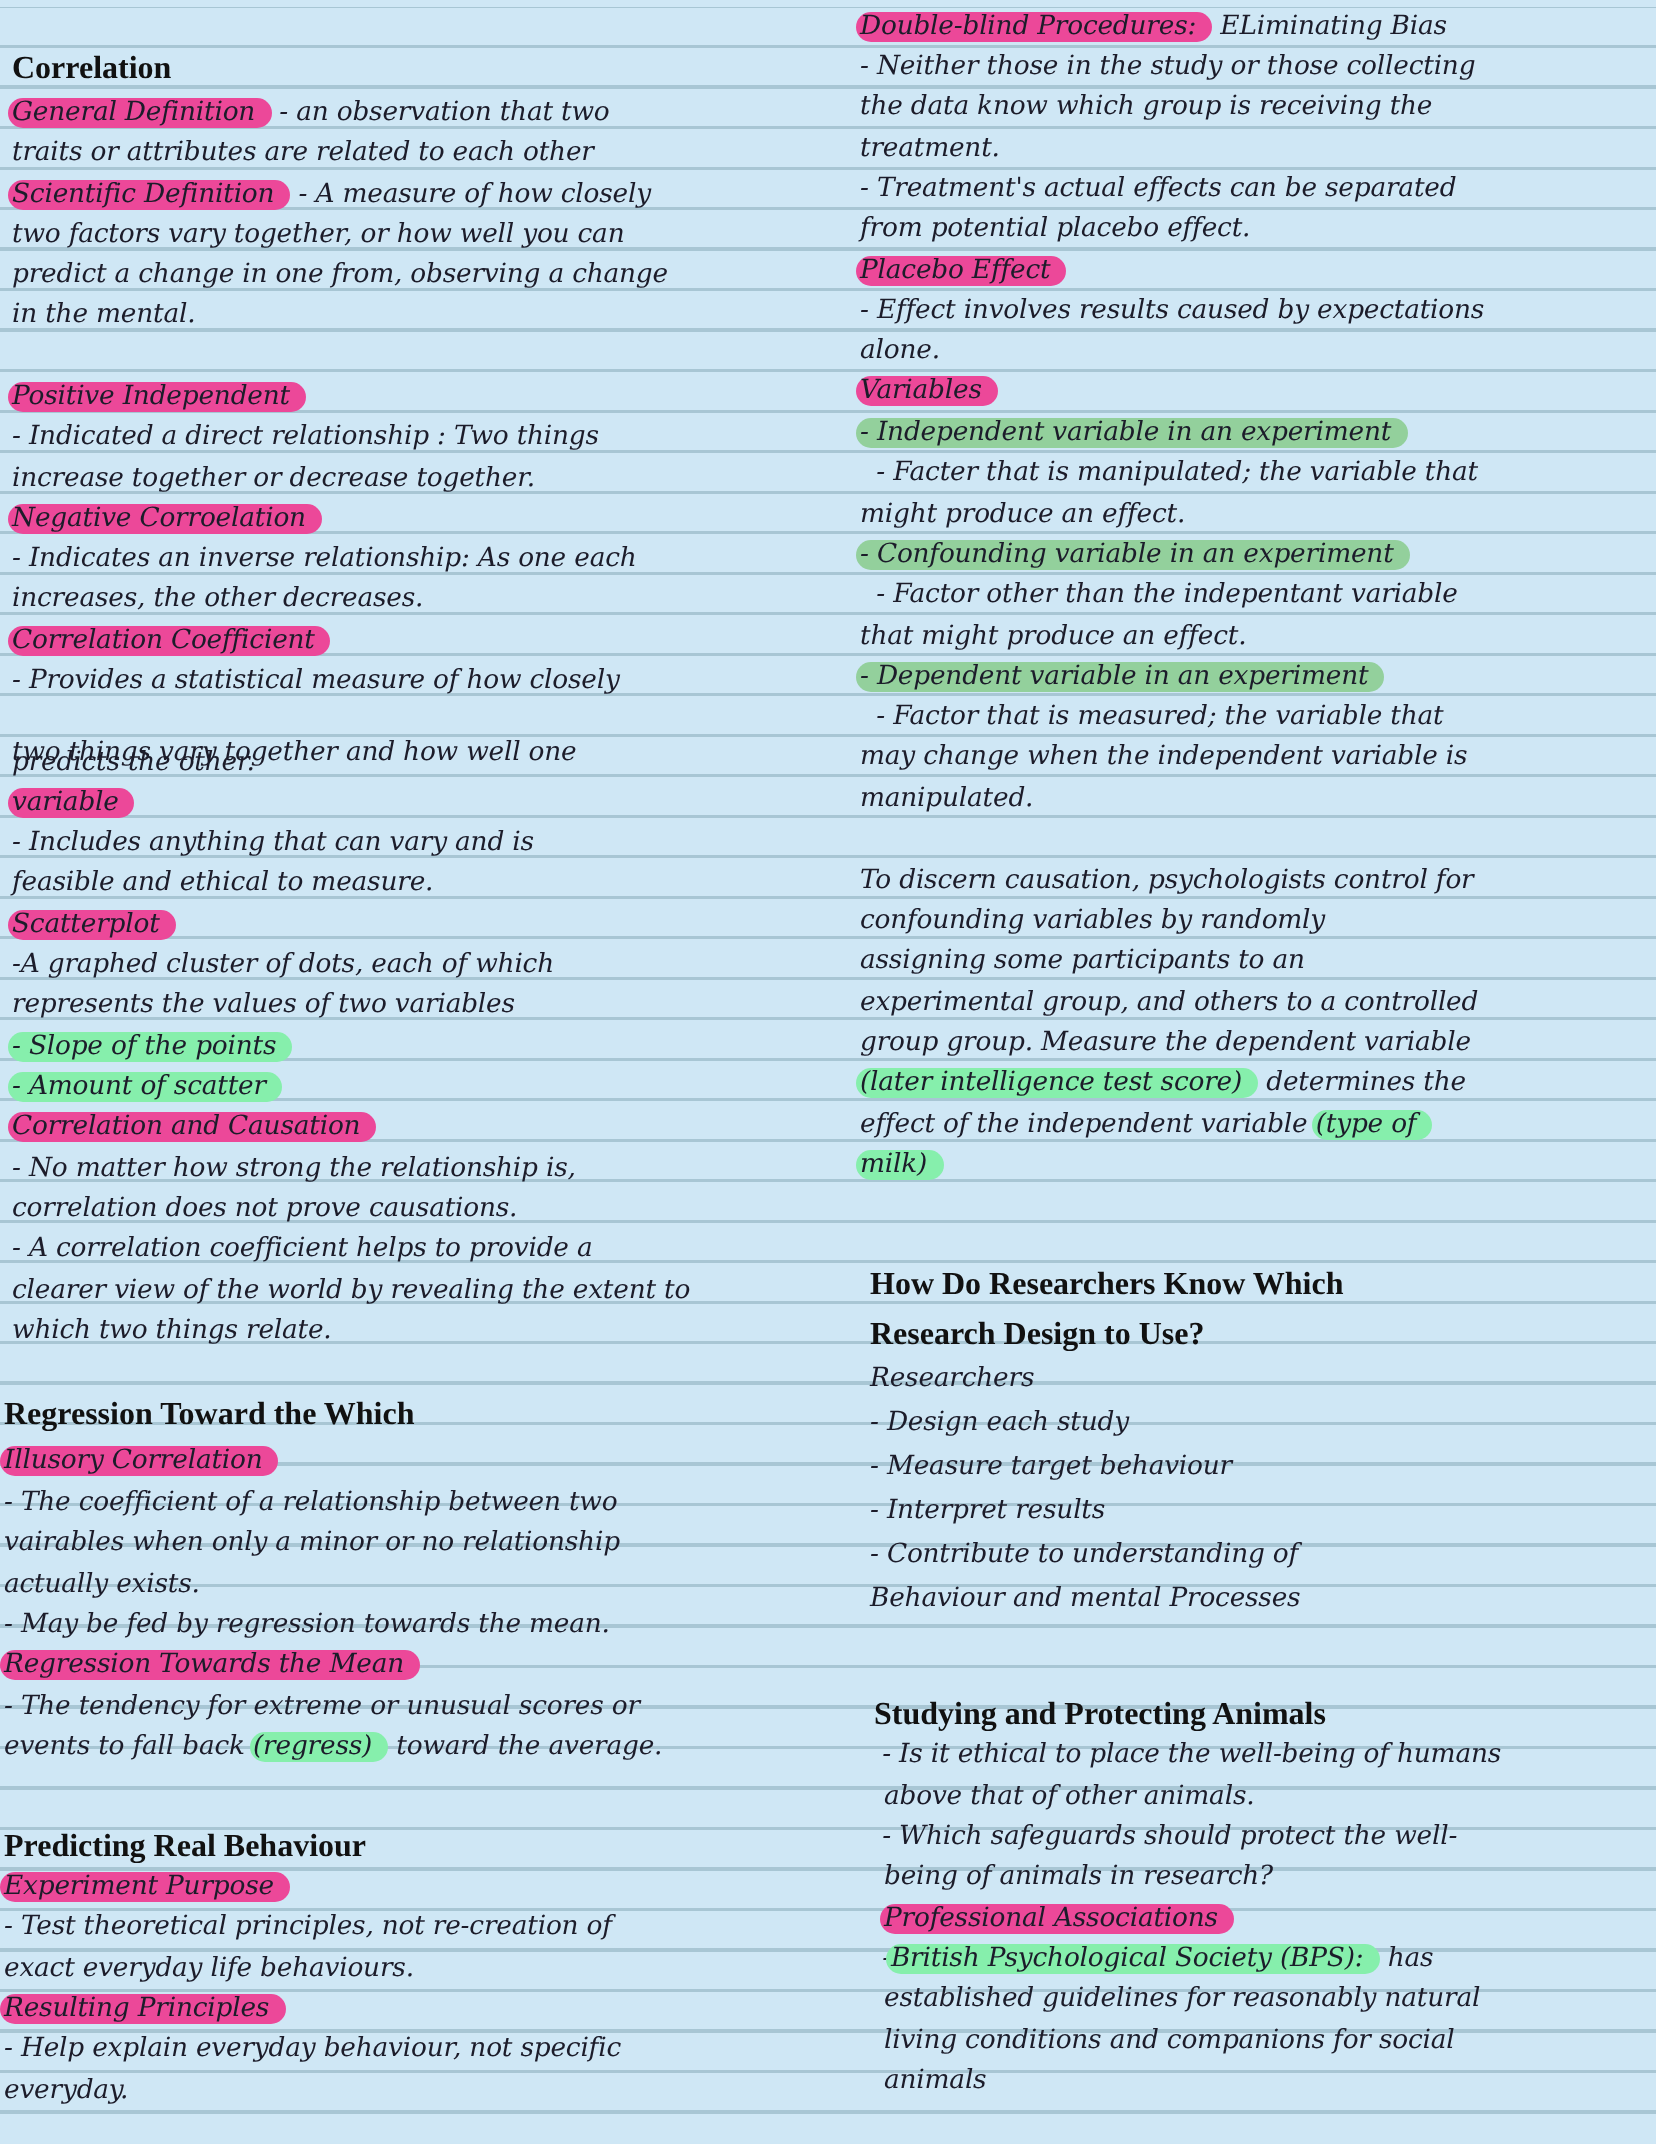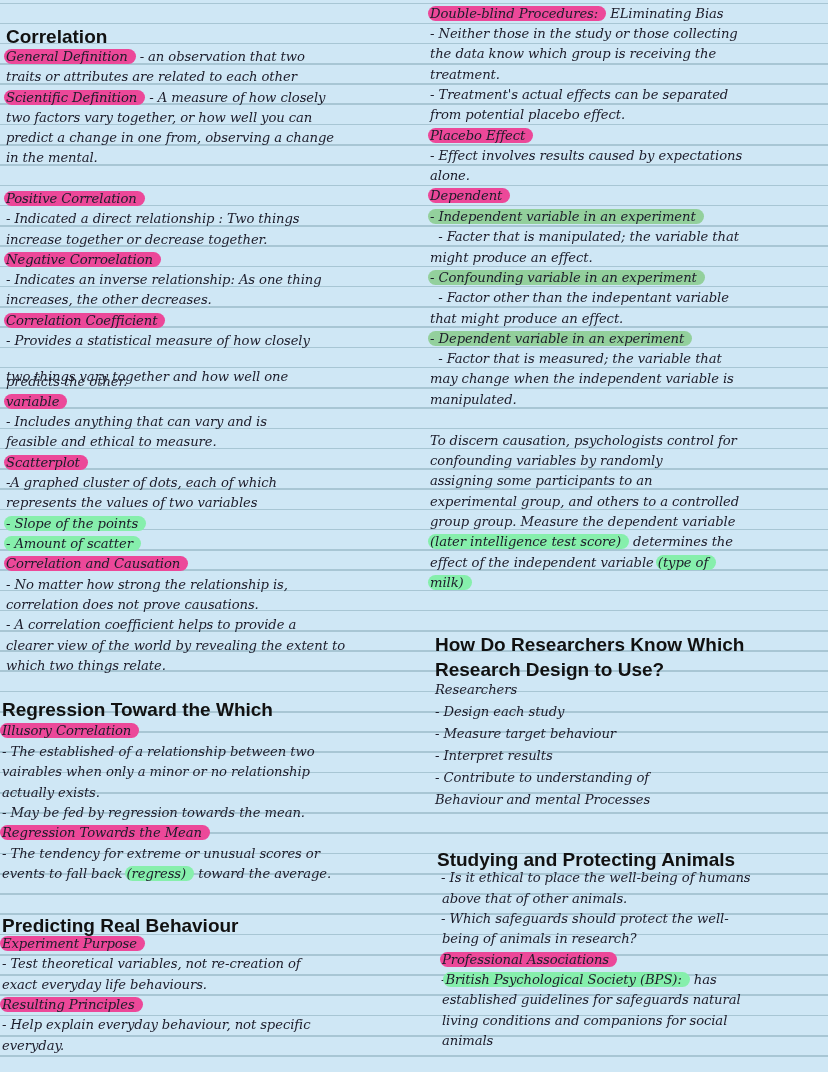--- a/index.html
+++ b/index.html
@@ -13,46 +13,46 @@
     color:#1c1c2a;
   }
   .col { position:absolute; top:0; }
   .col.left { left:6px; width:410px; }
   .col.right { left:430px; width:395px; }
   .line {
     position:absolute; left:0; height:20px; line-height:20px;
     font-size:13.2px; font-style:italic; white-space:nowrap; letter-spacing:-0.1px;
   }
   .heading {
-    position:absolute; left:0; font-family:Liberation Sans, sans-serif;
-    font-weight:bold; font-style:normal; font-size:19px; white-space:nowrap;
+    position:absolute; left:0; font-family:Liberation Serif, serif;
+    font-weight:bold; font-style:normal; font-size:16px; white-space:nowrap;
     color:#111;
   }
   .hl { border-radius:9px; padding:0 8px 0 2px; margin-left:-2px; }
   .hl.purple { background:#ec4899; }
   .hl.pink { background:#86efac; }
   .hl.green { background:#93d09c; }
 </style>
 </head>
 <body>
 
 <div class="col left">
   <div class="heading" style="top:26px">Correlation</div>
   <div class="line" style="top:47px"><span class="hl purple">General Definition</span><span> - an observation that two</span></div>
   <div class="line" style="top:67px">traits or attributes are related to each other</div>
   <div class="line" style="top:88px"><span class="hl purple">Scientific Definition</span><span> - A measure of how closely</span></div>
   <div class="line" style="top:108px">two factors vary together, or how well you can</div>
   <div class="line" style="top:128px">predict a change in one from, observing a change</div>
   <div class="line" style="top:148px">in the mental.</div>
 
-  <div class="line" style="top:189px"><span class="hl purple">Positive Correlation</span></div>
+  <div class="line" style="top:189px"><span class="hl purple">Positive Independent</span></div>
   <div class="line" style="top:209px">- Indicated a direct relationship : Two things</div>
   <div class="line" style="top:230px">increase together or decrease together.</div>
   <div class="line" style="top:250px"><span class="hl purple">Negative Corroelation</span></div>
-  <div class="line" style="top:270px">- Indicates an inverse relationship: As one thing</div>
+  <div class="line" style="top:270px">- Indicates an inverse relationship: As one each</div>
   <div class="line" style="top:290px">increases, the other decreases.</div>
   <div class="line" style="top:311px"><span class="hl purple">Correlation Coefficient</span></div>
   <div class="line" style="top:331px">- Provides a statistical measure of how closely</div>
   <div class="line" style="top:367px">two things vary together and how well one</div>
   <div class="line" style="top:372px">predicts the other.</div>
   <div class="line" style="top:392px"><span class="hl purple">variable</span></div>
   <div class="line" style="top:412px">- Includes anything that can vary and is</div>
   <div class="line" style="top:432px">feasible and ethical to measure.</div>
   <div class="line" style="top:453px"><span class="hl purple">Scatterplot</span></div>
   <div class="line" style="top:473px">-A graphed cluster of dots, each of which</div>
@@ -61,48 +61,48 @@
   <div class="line" style="top:534px"><span class="hl pink"> - Amount of scatter</span></div>
   <div class="line" style="top:554px"><span class="hl purple">Correlation and Causation</span></div>
   <div class="line" style="top:575px"> - No matter how strong the relationship is,</div>
   <div class="line" style="top:595px">correlation does not prove causations.</div>
   <div class="line" style="top:615px"> - A correlation coefficient helps to provide a</div>
   <div class="line" style="top:636px">clearer view of the world by revealing the extent to</div>
   <div class="line" style="top:656px">which two things relate.</div>
 
   <div class="heading" style="top:699px;left:-4px">Regression Toward the Which</div>
   <div class="line" style="top:721px;left:-4px"><span class="hl purple">Illusory Correlation</span></div>
-  <div class="line" style="top:742px;left:-4px">- The established of a relationship between two</div>
+  <div class="line" style="top:742px;left:-4px">- The coefficient of a relationship between two</div>
   <div class="line" style="top:762px;left:-4px">vairables when only a minor or no relationship</div>
   <div class="line" style="top:783px;left:-4px">actually exists.</div>
   <div class="line" style="top:803px;left:-4px">- May be fed by regression towards the mean.</div>
   <div class="line" style="top:823px;left:-4px"><span class="hl purple">Regression Towards the Mean</span></div>
   <div class="line" style="top:844px;left:-4px">- The tendency for extreme or unusual scores or</div>
   <div class="line" style="top:864px;left:-4px"><span>events to fall back </span><span class="hl pink">(regress)</span><span> toward the average.</span></div>
 
   <div class="heading" style="top:915px;left:-4px">Predicting Real Behaviour</div>
   <div class="line" style="top:934px;left:-4px"><span class="hl purple">Experiment Purpose</span></div>
-  <div class="line" style="top:954px;left:-4px">- Test theoretical variables, not re-creation of</div>
+  <div class="line" style="top:954px;left:-4px">- Test theoretical principles, not re-creation of</div>
   <div class="line" style="top:975px;left:-4px">exact everyday life behaviours.</div>
   <div class="line" style="top:995px;left:-4px"><span class="hl purple">Resulting Principles</span></div>
   <div class="line" style="top:1015px;left:-4px">- Help explain everyday behaviour, not specific</div>
   <div class="line" style="top:1036px;left:-4px">everyday.</div>
 </div>
 
 <div class="col right">
   <div class="line" style="top:4px"><span class="hl purple">Double-blind Procedures:</span><span> ELiminating Bias</span></div>
   <div class="line" style="top:24px">- Neither those in the study or those collecting</div>
   <div class="line" style="top:44px">the data know which group is receiving the</div>
   <div class="line" style="top:65px">treatment.</div>
   <div class="line" style="top:85px">- Treatment's actual effects can be separated</div>
   <div class="line" style="top:105px">from potential placebo effect.</div>
   <div class="line" style="top:126px"><span class="hl purple">Placebo Effect</span></div>
   <div class="line" style="top:146px">- Effect involves results caused by expectations</div>
   <div class="line" style="top:166px">alone.</div>
-  <div class="line" style="top:186px"><span class="hl purple">Dependent</span></div>
+  <div class="line" style="top:186px"><span class="hl purple">Variables</span></div>
   <div class="line" style="top:207px"><span class="hl green">- Independent variable in an experiment</span></div>
   <div class="line" style="top:227px;white-space:pre">  - Facter that is manipulated; the variable that</div>
   <div class="line" style="top:248px">might produce an effect.</div>
   <div class="line" style="top:268px"><span class="hl green">- Confounding variable in an experiment</span></div>
   <div class="line" style="top:288px;white-space:pre">  - Factor other than the indepentant variable</div>
   <div class="line" style="top:309px">that might produce an effect.</div>
   <div class="line" style="top:329px"><span class="hl green">- Dependent variable in an experiment</span></div>
   <div class="line" style="top:349px;white-space:pre">  - Factor that is measured; the variable that</div>
   <div class="line" style="top:369px">may change when the independent variable is</div>
   <div class="line" style="top:390px">manipulated.</div>
@@ -125,16 +125,16 @@
   <div class="line" style="top:768px;left:5px">- Contribute to understanding of</div>
   <div class="line" style="top:790px;left:5px">Behaviour and mental Processes</div>
 
   <div class="heading" style="top:849px;left:7px">Studying and Protecting Animals</div>
   <div class="line" style="top:868px;left:7px;white-space:pre"> - Is it ethical to place the well-being of humans</div>
   <div class="line" style="top:889px;left:12px">above that of other animals.</div>
   <div class="line" style="top:909px;left:7px;white-space:pre"> - Which safeguards should protect the well-</div>
   <div class="line" style="top:929px;left:12px">being of animals in research?</div>
   <div class="line" style="top:950px;left:12px"><span class="hl purple">Professional Associations</span></div>
   <div class="line" style="top:970px;left:7px;white-space:pre"><span> -</span><span class="hl pink">British Psychological Society (BPS):</span><span> has</span></div>
-  <div class="line" style="top:990px;left:12px">established guidelines for safeguards natural</div>
+  <div class="line" style="top:990px;left:12px">established guidelines for reasonably natural</div>
   <div class="line" style="top:1011px;left:12px">living conditions and companions for social</div>
   <div class="line" style="top:1031px;left:12px">animals</div>
 </div>
 
 </body></html>

